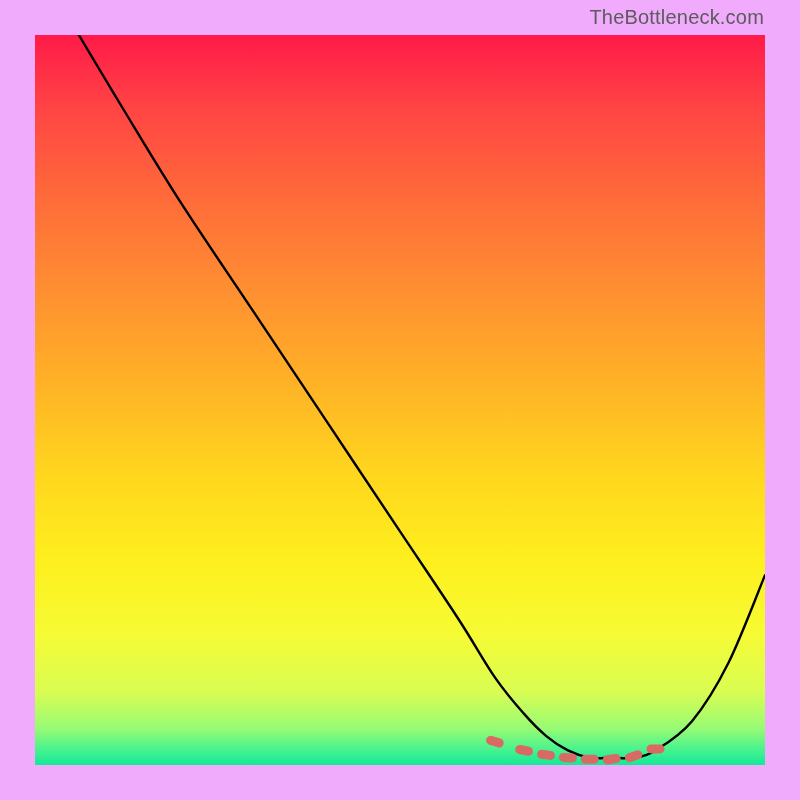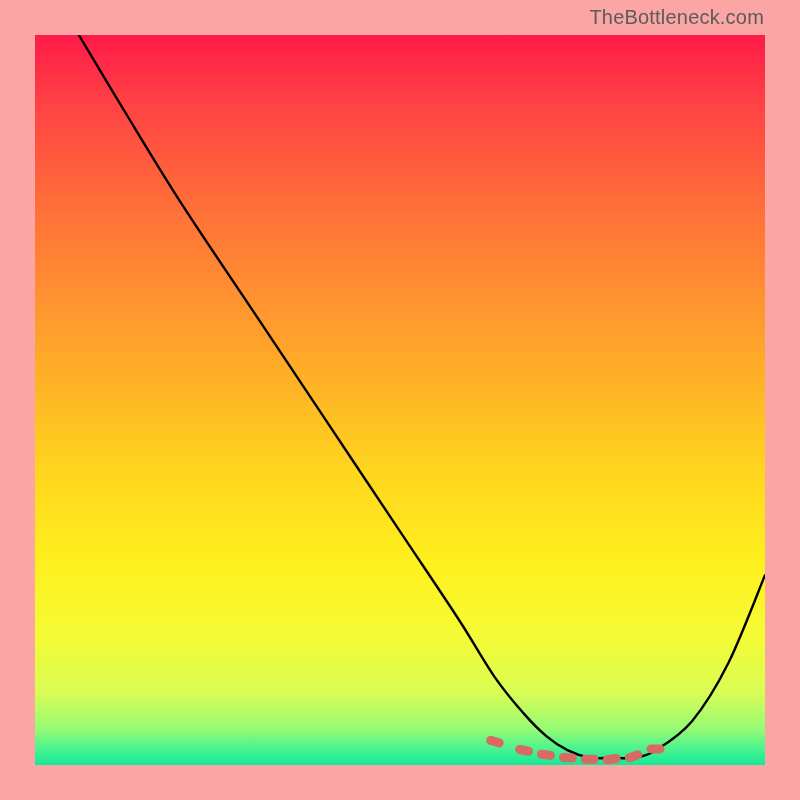--- a/index.html
+++ b/index.html
@@ -8,21 +8,21 @@
     background: #000000;
     width: 800px;
     height: 800px;
     overflow: hidden;
     font-family: Arial, Helvetica, sans-serif;
   }
   .frame {
     position: relative;
     width: 800px;
     height: 800px;
-    background: #fca5a5;
+    background: #f0abfc;
   }
   .plot-area {
     position: absolute;
     left: 35px;
     top: 35px;
     width: 730px;
     height: 730px;
     background: linear-gradient(to bottom,
       #ff1a49 0%,
       #ff4444 10%,

